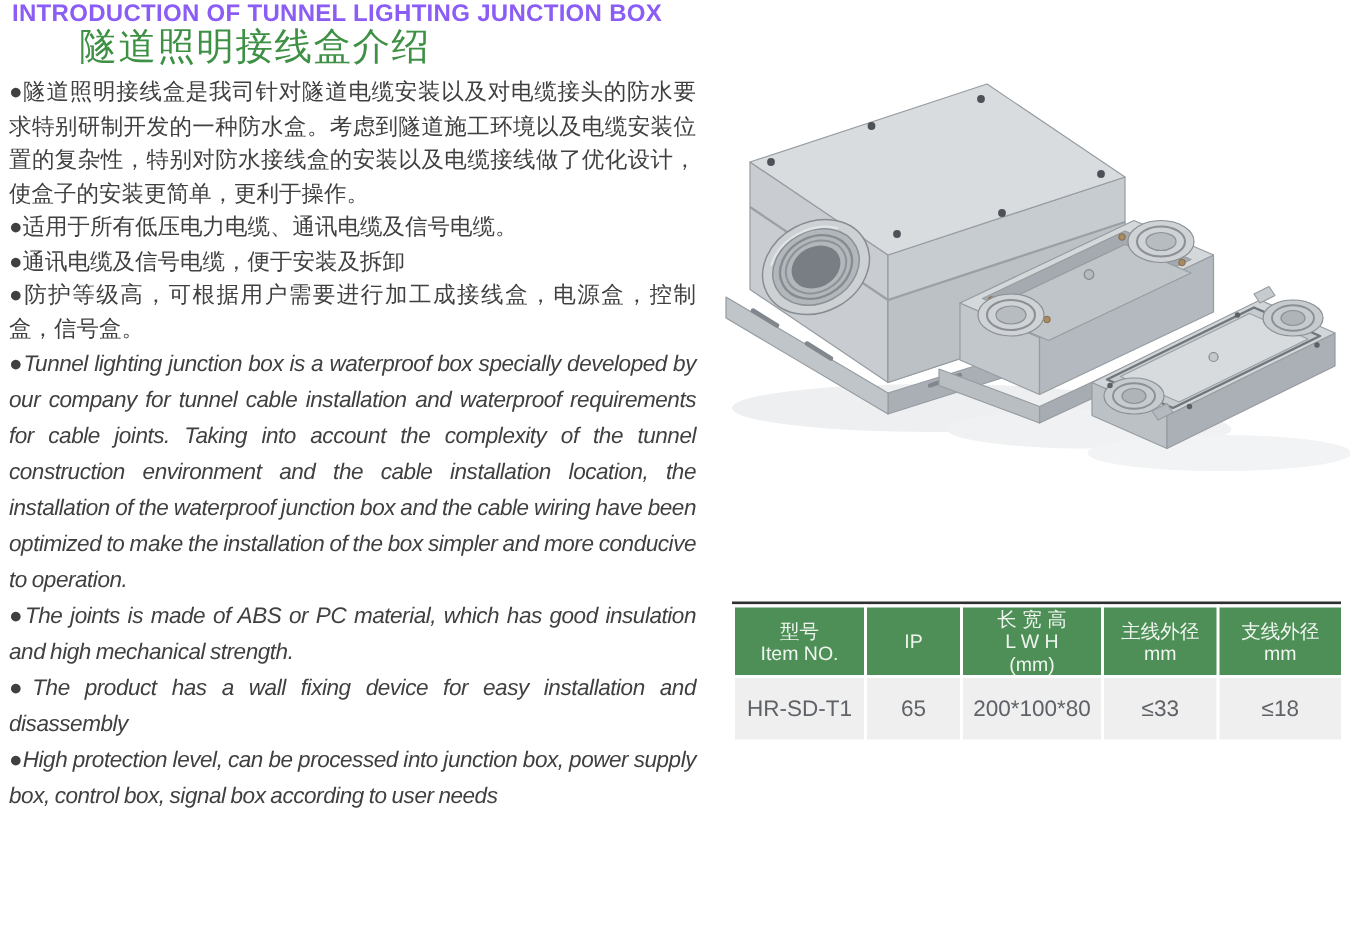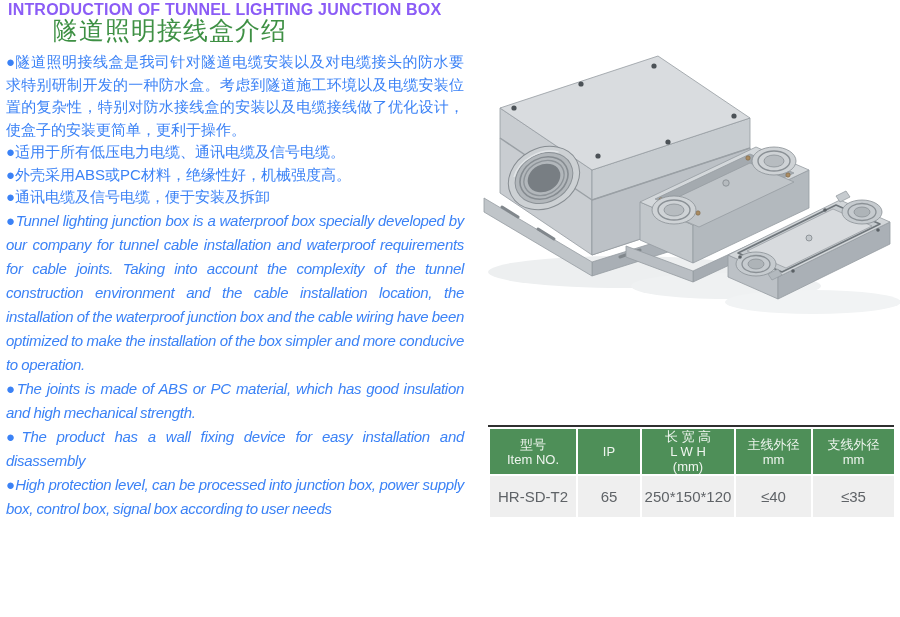--- a/index.html
+++ b/index.html
@@ -15,30 +15,29 @@
     color:#8b5cf6;white-space:nowrap;
   }
   .title-zh{
     position:absolute;left:5px;top:14px;
     font-size:25px;font-weight:normal;letter-spacing:1px;
     color:#3e9044;white-space:nowrap;margin-left:48px;
   }
   .text-col{
     position:absolute;left:6px;top:51px;width:458px;
   }
-  .text-col p{margin:0;text-align:justify;color:#3b82f6;}
+  .text-col p{margin:0;text-align:justify;color:#404040;}
   .text-col p.zh{font-size:15px;line-height:22.5px;}
   .text-col p.en{font-size:15px;line-height:24px;letter-spacing:-.3px;word-spacing:-.6px;font-style:italic;}
   .product-photo{
     position:absolute;left:468px;top:50px;width:432px;height:345px;
   }
   .table-wrap{
     position:absolute;left:488px;top:401px;width:406px;
     border-top:2px solid #2f2f2f;
-    margin-top:24px;
   }
   table.spec-table{
     width:406px;table-layout:fixed;border-collapse:collapse;background:#fff;
   }
   table.spec-table th{
     background:#4e8f58;color:#eef5ee;font-weight:normal;
     border:2px solid #ffffff;height:44px;padding:0;
     font-size:13px;line-height:15px;text-align:center;vertical-align:middle;
   }
   table.spec-table td{
@@ -54,22 +53,22 @@
 <body>
 
 <div>
 
   <div class="title-en">INTRODUCTION OF TUNNEL LIGHTING JUNCTION BOX</div>
   <div class="title-zh">隧道照明接线盒介绍</div>
 
   <div class="text-col">
     <p class="zh">●隧道照明接线盒是我司针对隧道电缆安装以及对电缆接头的防水要求特别研制开发的一种防水盒。考虑到隧道施工环境以及电缆安装位置的复杂性，特别对防水接线盒的安装以及电缆接线做了优化设计，使盒子的安装更简单，更利于操作。</p>
     <p class="zh">●适用于所有低压电力电缆、通讯电缆及信号电缆。</p>
-    <p class="zh">●外壳采用ABS或PC材料，绝缘性好，机械强度高。</p>
     <p class="zh">●通讯电缆及信号电缆，便于安装及拆卸</p>
+    <p class="zh">●防护等级高，可根据用户需要进行加工成接线盒，电源盒，控制盒，信号盒。</p>
     <p class="en">●Tunnel lighting junction box is a waterproof box specially developed by our company for tunnel cable installation and waterproof requirements for cable joints. Taking into account the complexity of the tunnel construction environment and the cable installation location, the installation of the waterproof junction box and the cable wiring have been optimized to make the installation of the box simpler and more conducive to operation.</p>
     <p class="en">●The joints is made of ABS or PC material, which has good insulation and high mechanical strength.</p>
     <p class="en">●The product has a wall fixing device for easy installation and disassembly</p>
     <p class="en">●High protection level, can be processed into junction box, power supply box, control box, signal box according to user needs</p>
   </div>
 
   <svg class="product-photo" viewBox="0 0 432 345" xmlns="http://www.w3.org/2000/svg">
 
     <ellipse cx="155" cy="222" rx="135" ry="16" fill="#edeff0"></ellipse>
     <ellipse cx="258" cy="236" rx="95" ry="13" fill="#eff1f2"></ellipse>
@@ -212,23 +211,23 @@
           </th>
           <th>
             <span class="hl">支线外径</span>
             <span class="hl">mm</span>
 
           </th>
         </tr>
       </thead>
       <tbody>
         <tr>
-          <td>HR-SD-T2</td>
+          <td>HR-SD-T1</td>
           <td>65</td>
-          <td>250*150*120</td>
-          <td>≤40</td>
-          <td>≤35</td>
+          <td>200*100*80</td>
+          <td>≤33</td>
+          <td>≤18</td>
         </tr>
       </tbody>
     </table>
   </div>
 
 </div>
 
 </body></html>

